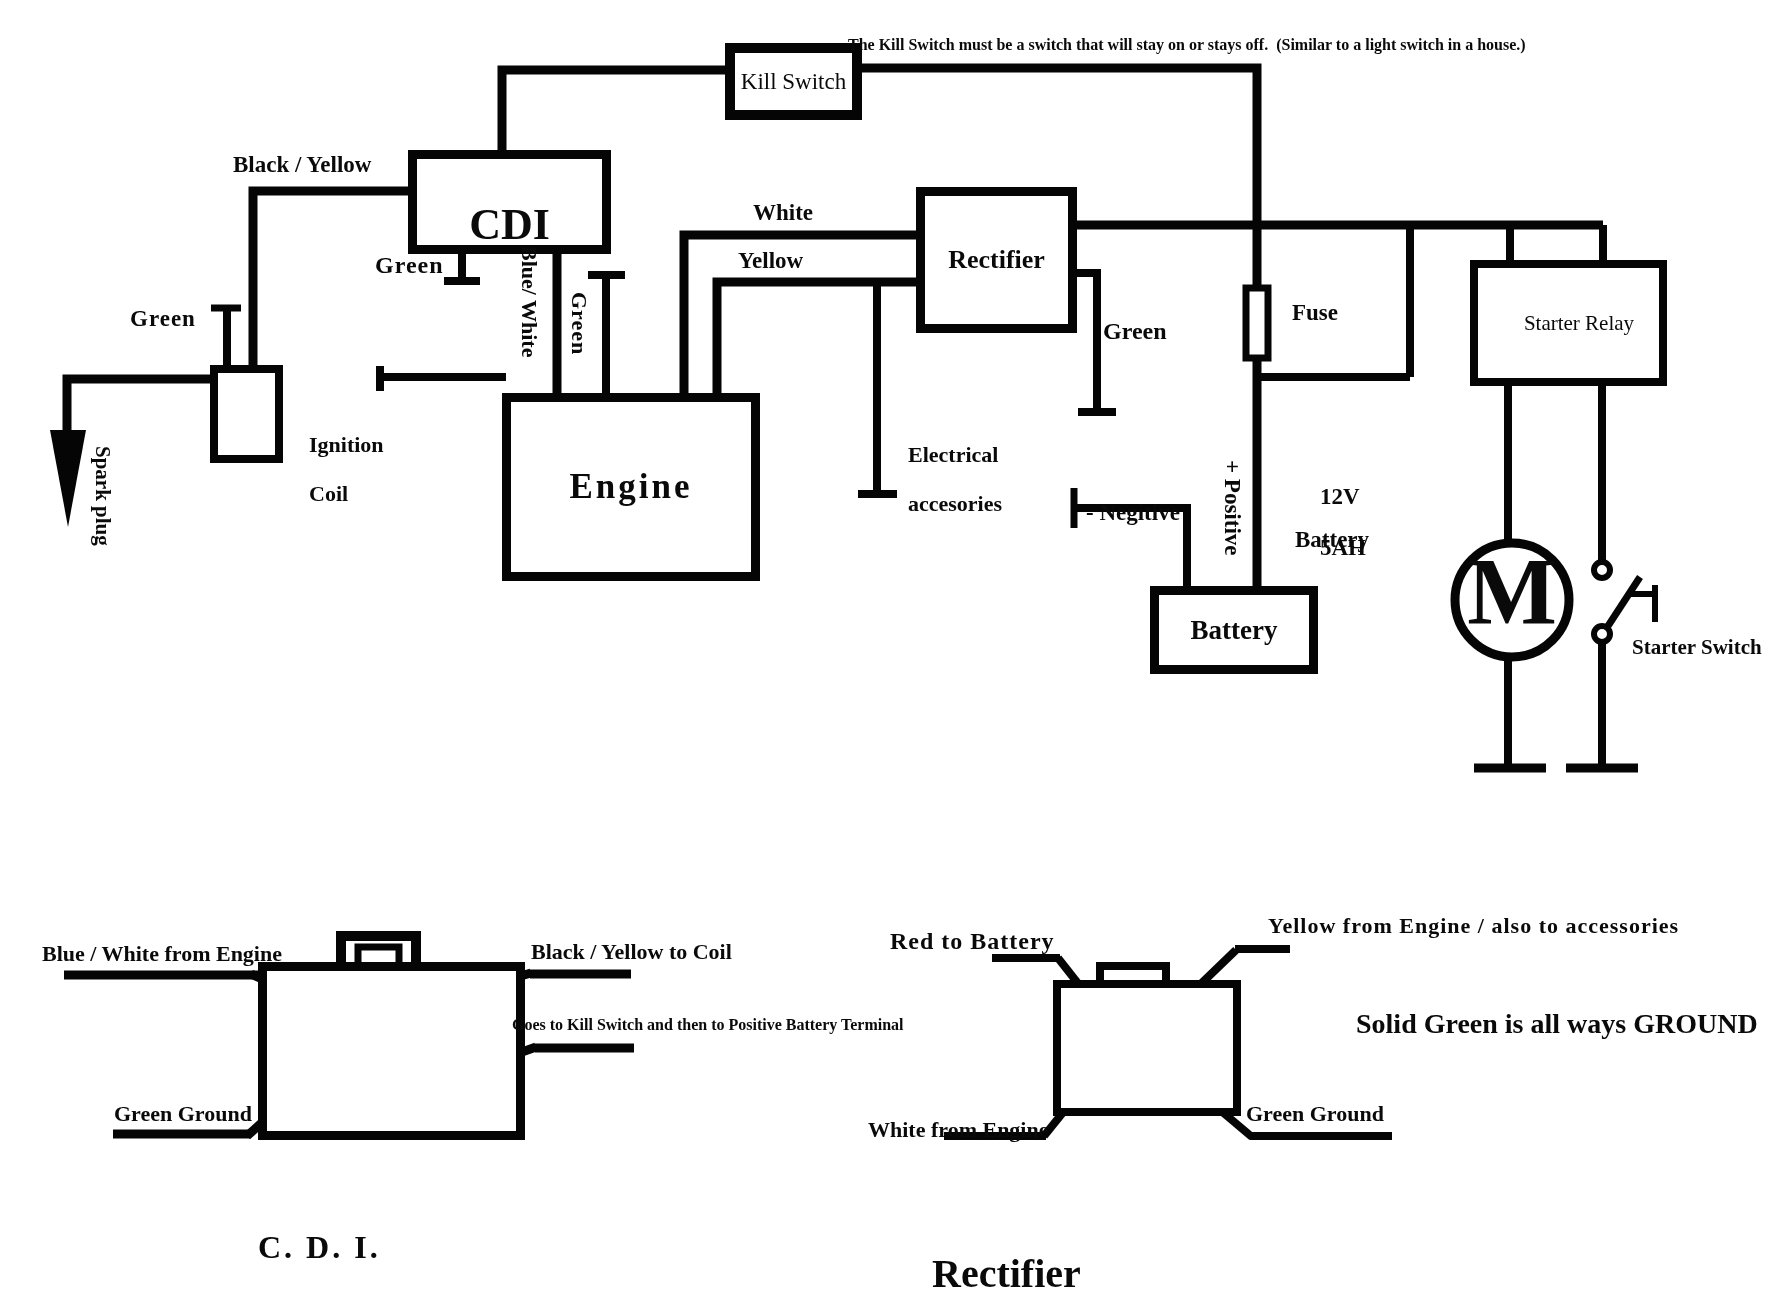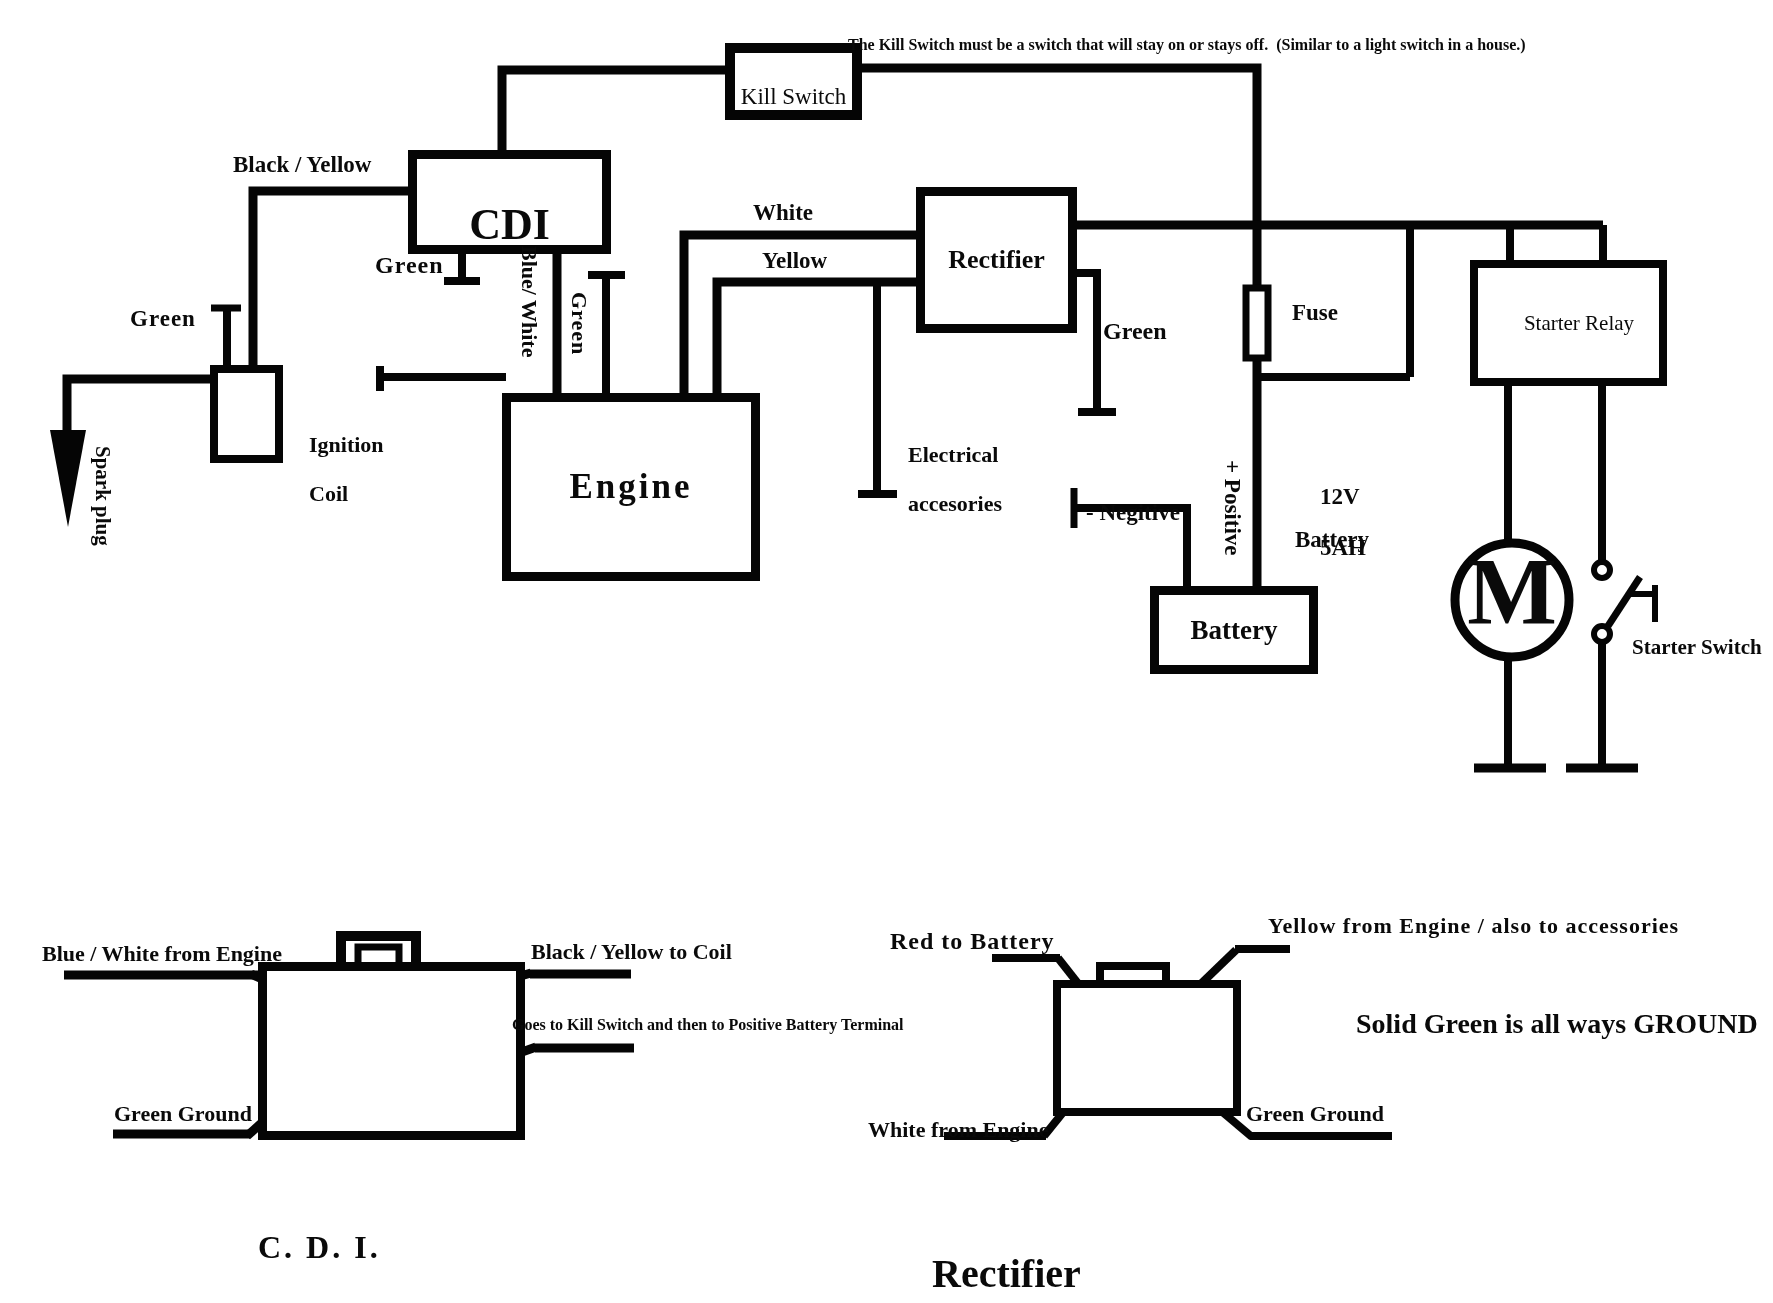--- a/index.html
+++ b/index.html
@@ -118,21 +118,21 @@
       <line x1="1180" y1="1004" x2="1236" y2="950" stroke-width="8"></line>
       <line x1="1094" y1="1074" x2="1044" y2="1136" stroke-width="8"></line>
       <line x1="1181" y1="1077" x2="1252" y2="1137" stroke-width="8"></line>
       <line x1="992" y1="958" x2="1060" y2="958" stroke-width="8"></line>
       <line x1="1235" y1="949" x2="1290" y2="949" stroke-width="8"></line>
       <line x1="944" y1="1136" x2="1046" y2="1136" stroke-width="8"></line>
       <line x1="1250" y1="1136" x2="1392" y2="1136" stroke-width="8"></line>
     </g>
   </svg>
 
-  <div class="box" style="left:725px;top:43px;width:117px;height:57px;border-width:10px;align-items:flex-end;">
+  <div class="box" style="left:725px;top:43px;width:117px;height:57px;border-width:10px;">
     <span class="sz23" style="font-weight:500;">Kill Switch</span>
   </div>
 
   <div class="box" style="left:408px;top:150px;width:185px;height:86px;">
     <span style="font-size:44px;font-weight:600;margin-top:44px;">CDI</span>
   </div>
 
   <div class="box" style="left:210px;top:365px;width:57px;height:82px;border-width:8px;"></div>
 
   <div class="box" style="left:502px;top:393px;width:240px;height:170px;">
@@ -162,21 +162,21 @@
   <div class="lbl sz23" style="left:130px;top:306px;letter-spacing:1px;">Green</div>
   <div class="lbl sz24" style="left:375px;top:252px;letter-spacing:1px;">Green</div>
   <div class="vlbl sz22" style="left:516px;top:246px;height:140px;">Blue/ White</div>
   <div class="vlbl sz22" style="left:566px;top:292px;height:95px;letter-spacing:1px;">Green</div>
   <div class="lbl sz22" style="left:287px;top:408px;">
     <span>Ignition</span><br>
     <span>Coil</span>
   </div>
   <div class="vlbl sz21" style="left:90px;top:446px;height:115px;">Spark plug</div>
   <div class="lbl sz23" style="left:753px;top:200px;">White</div>
-  <div class="lbl sz23" style="left:738px;top:248px;margin-left:24px;">Yellow</div>
+  <div class="lbl sz23" style="left:738px;top:248px;">Yellow</div>
   <div class="lbl sz22" style="left:886px;top:418px;">
     <span>Electrical</span><br>
     <span>accesories</span>
   </div>
   <div class="lbl sz24" style="left:1103px;top:318px;">Green</div>
   <div class="lbl sz23" style="left:1292px;top:300px;">Fuse</div>
   <div class="lbl sz23" style="left:1086px;top:500px;">- Negitive</div>
   <div class="vlbl sz23" style="left:1219px;top:460px;height:135px;">+ Positive</div>
   <div class="lbl sz23" style="left:1297px;top:458px;">
     <span>12V</span><br>

